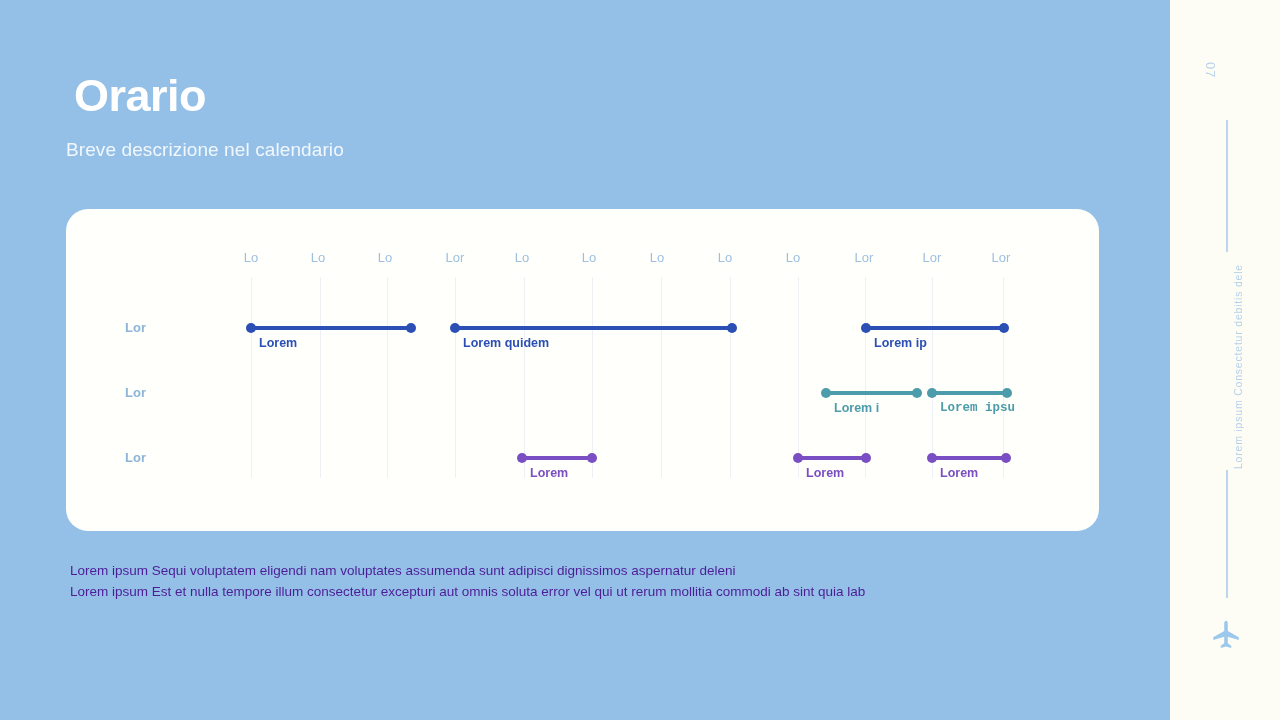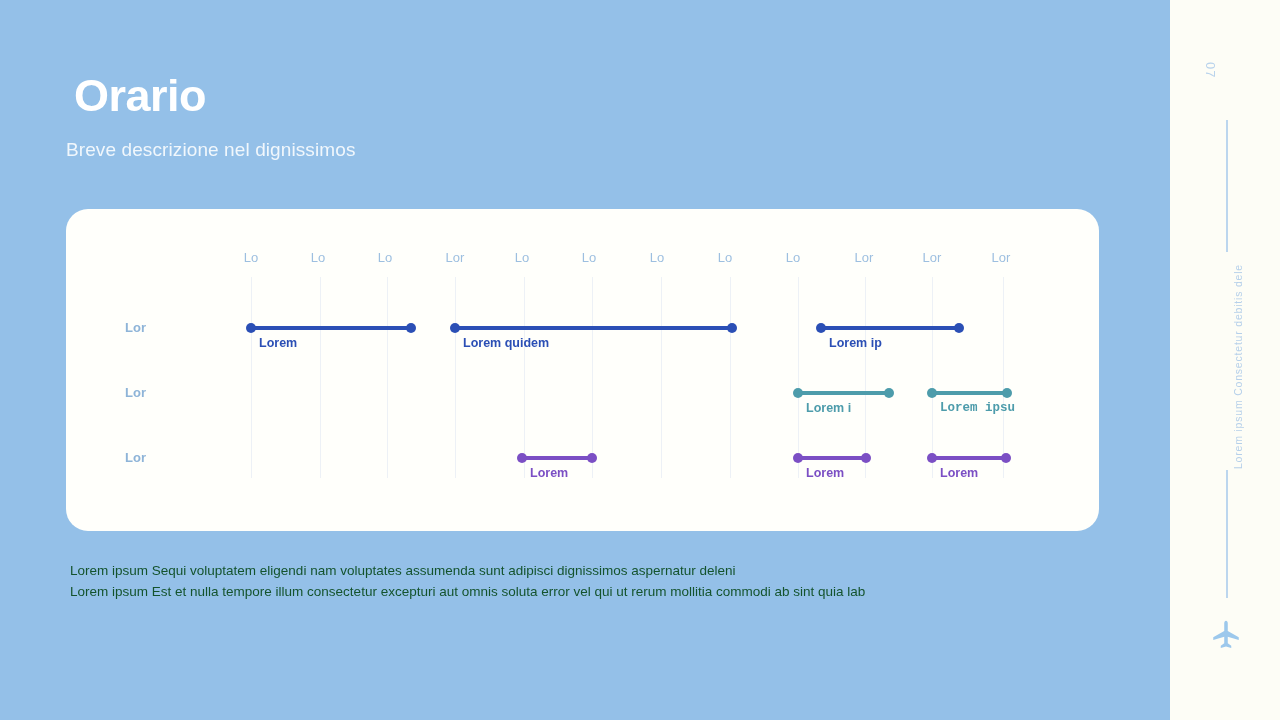--- a/index.html
+++ b/index.html
@@ -114,21 +114,21 @@
 
   
   #footnotes {
     position: absolute;
     left: 70px;
     top: 560px;
     width: 1060px;
   }
   .footnote-line {
     font-size: 13.5px;
-    color: #14532d;
+    color: #4c1d95;
     line-height: 21px;
     font-weight: 400;
     white-space: nowrap;
   }
 
   
   #sidebar {
     position: absolute;
     left: 1170px;
     top: 0;
@@ -189,21 +189,21 @@
   }
 </style>
 </head>
 <body>
 
 <div id="slide">
 
   <div id="blue-panel">
 
     <div id="slide-title">Orario</div>
-    <div id="slide-subtitle">Breve descrizione nel dignissimos</div>
+    <div id="slide-subtitle">Breve descrizione nel calendario</div>
 
     <div id="gantt-card"></div>
 
     <div id="chart-columns">
         <div class="col-header" style="left: 251px;">Lo</div>
         <div class="col-header" style="left: 318px;">Lo</div>
         <div class="col-header" style="left: 385px;">Lo</div>
         <div class="col-header" style="left: 455px;">Lor</div>
         <div class="col-header" style="left: 522px;">Lo</div>
         <div class="col-header" style="left: 589px;">Lo</div>
@@ -237,26 +237,26 @@
         <div class="bar" style="left: 251px; top: 326px; width: 160px; background: rgb(43, 79, 181);">
           <span class="cap left" style="background: rgb(43, 79, 181);"></span>
           <span class="cap right" style="background: rgb(43, 79, 181);"></span>
           <span class="bar-label" style="color: rgb(43, 79, 181);">Lorem</span>
         </div>
         <div class="bar" style="left: 455px; top: 326px; width: 277px; background: rgb(43, 79, 181);">
           <span class="cap left" style="background: rgb(43, 79, 181);"></span>
           <span class="cap right" style="background: rgb(43, 79, 181);"></span>
           <span class="bar-label" style="color: rgb(43, 79, 181);">Lorem quidem</span>
         </div>
-        <div class="bar" style="left: 821px; top: 326px; width: 138px; background: rgb(43, 79, 181);">
+        <div class="bar" style="left: 866px; top: 326px; width: 138px; background: rgb(43, 79, 181);">
           <span class="cap left" style="background: rgb(43, 79, 181);"></span>
           <span class="cap right" style="background: rgb(43, 79, 181);"></span>
           <span class="bar-label" style="color: rgb(43, 79, 181);">Lorem ip</span>
         </div>
-        <div class="bar" style="left: 798px; top: 391px; width: 91px; background: rgb(77, 156, 171);">
+        <div class="bar" style="left: 826px; top: 391px; width: 91px; background: rgb(77, 156, 171);">
           <span class="cap left" style="background: rgb(77, 156, 171);"></span>
           <span class="cap right" style="background: rgb(77, 156, 171);"></span>
           <span class="bar-label" style="color: rgb(77, 156, 171);">Lorem i</span>
         </div>
         <div class="bar" style="left: 932px; top: 391px; width: 75px; background: rgb(77, 156, 171);">
           <span class="cap left" style="background: rgb(77, 156, 171);"></span>
           <span class="cap right" style="background: rgb(77, 156, 171);"></span>
           <span class="bar-label" style="color: rgb(77, 156, 171); font-family: Liberation Mono, monospace;">Lorem ipsu</span>
         </div>
         <div class="bar" style="left: 522px; top: 456px; width: 70px; background: rgb(123, 79, 196);">

